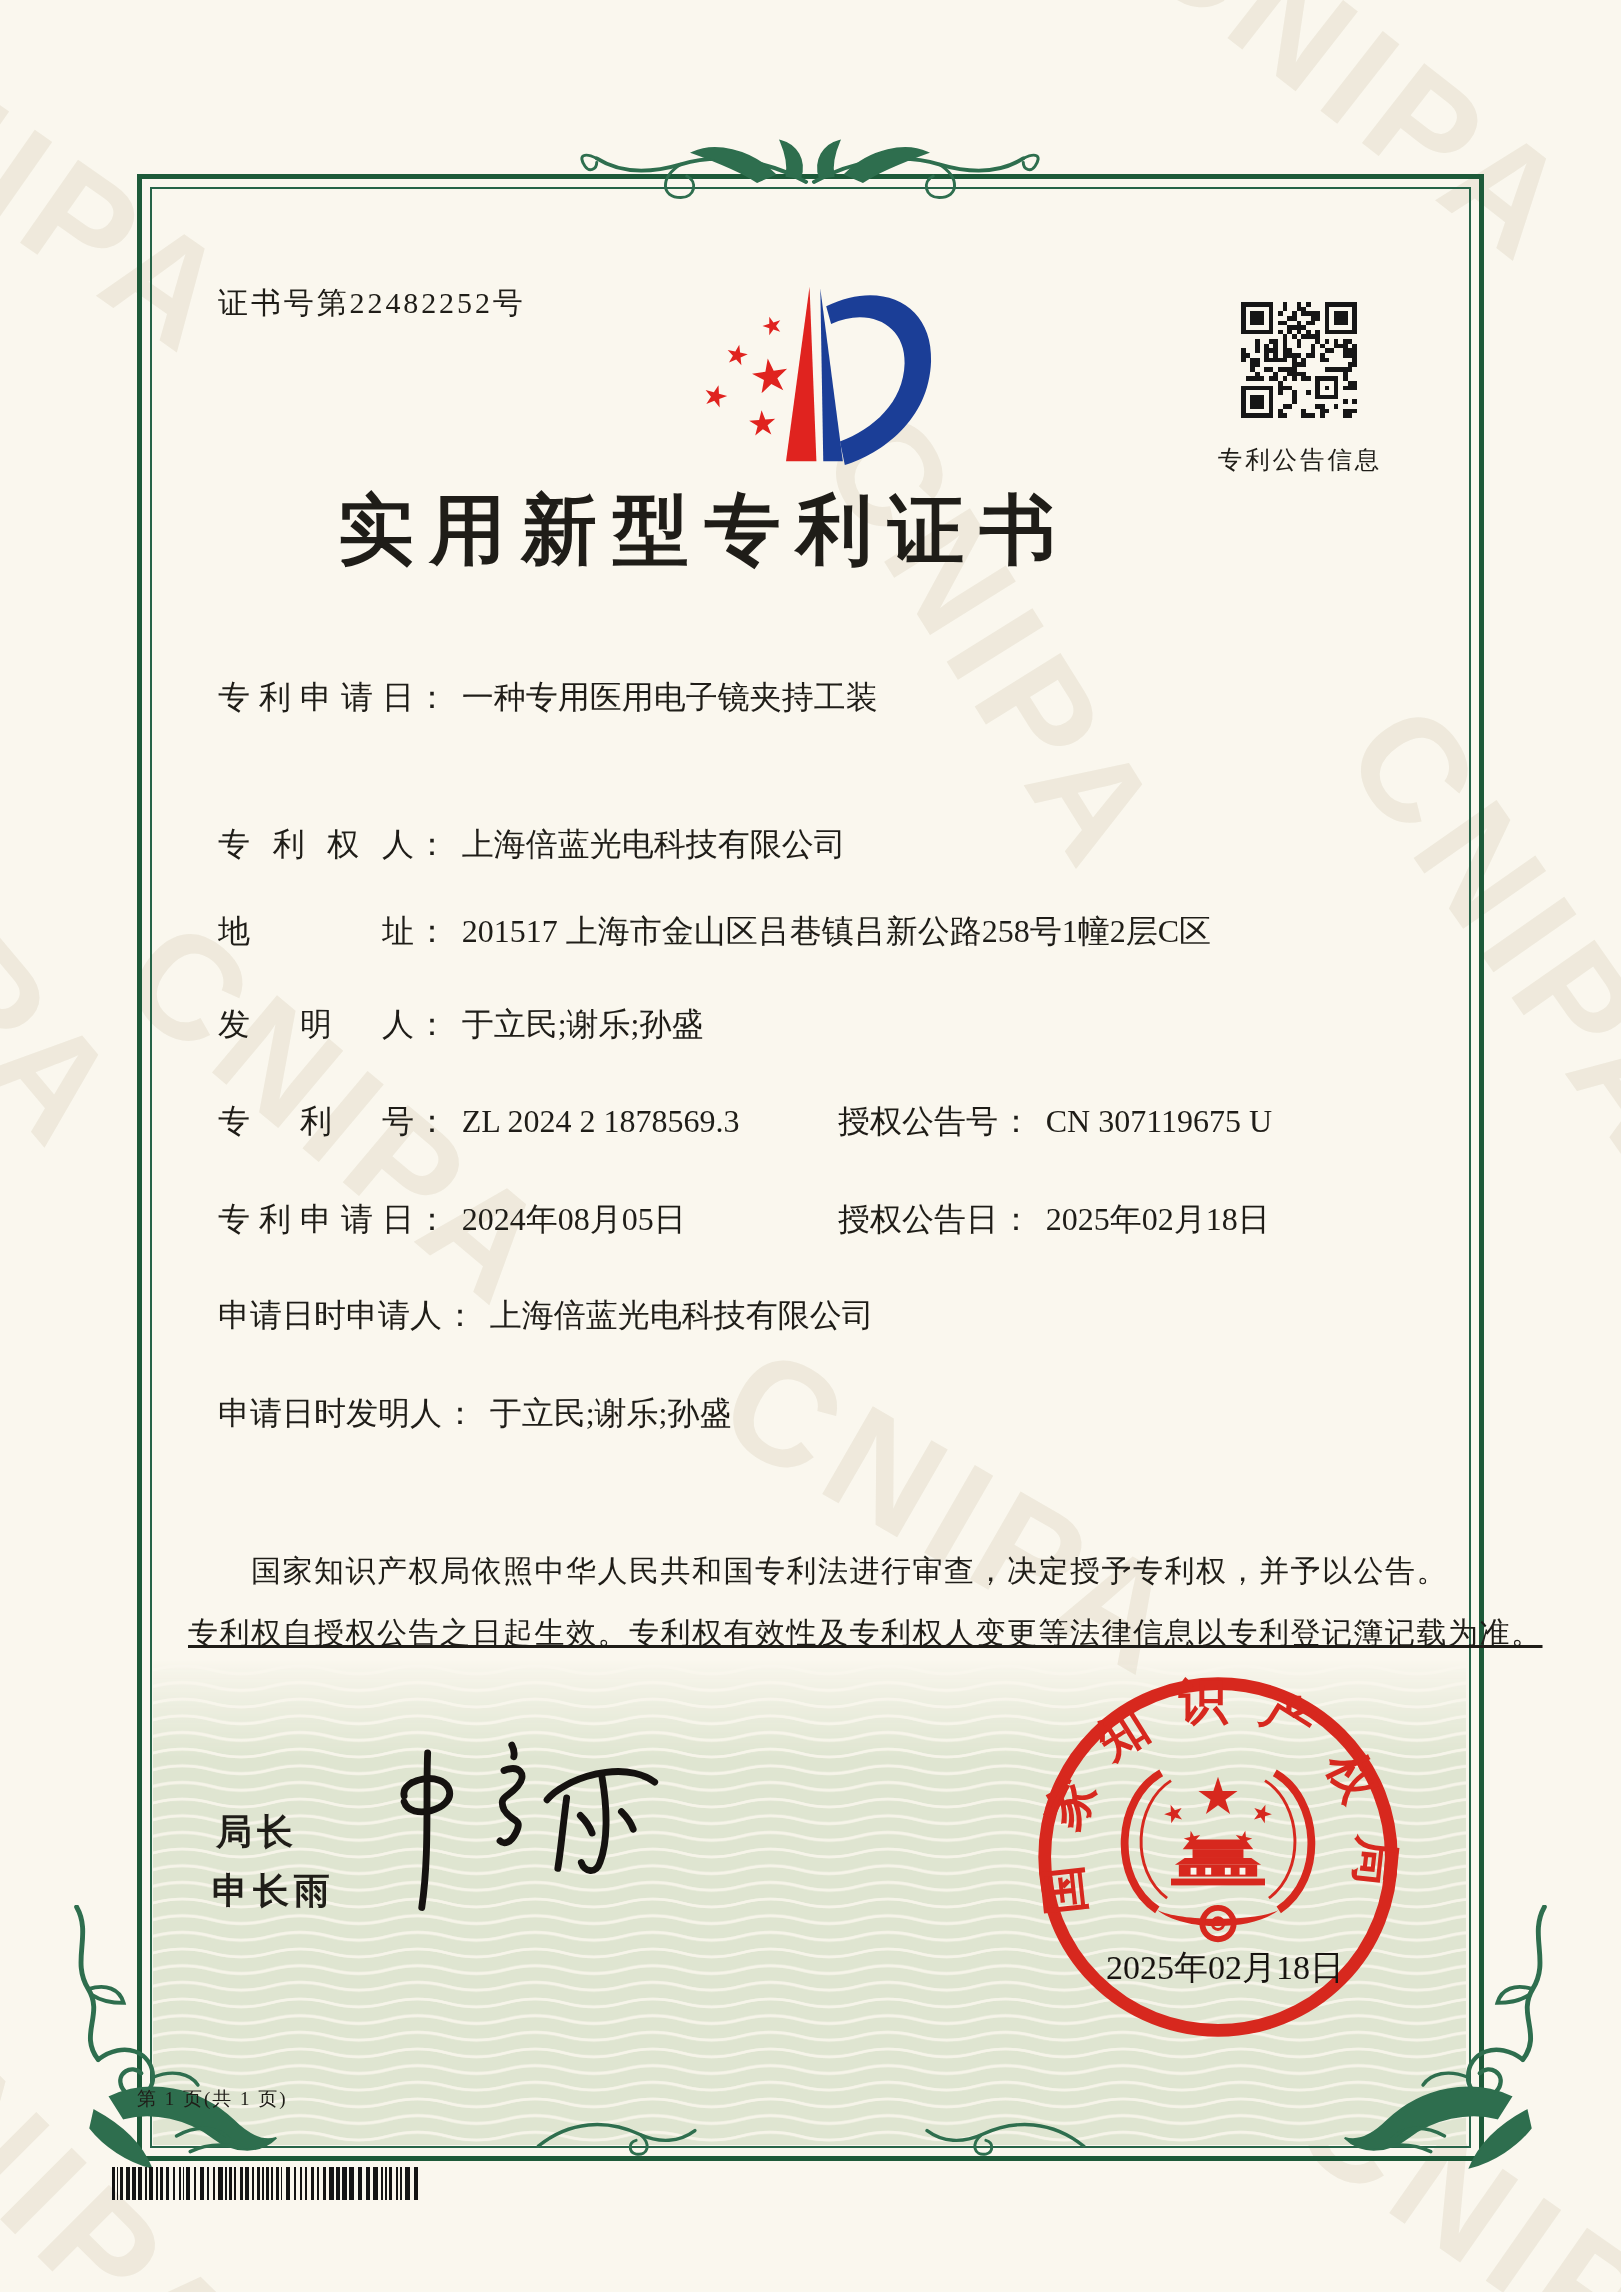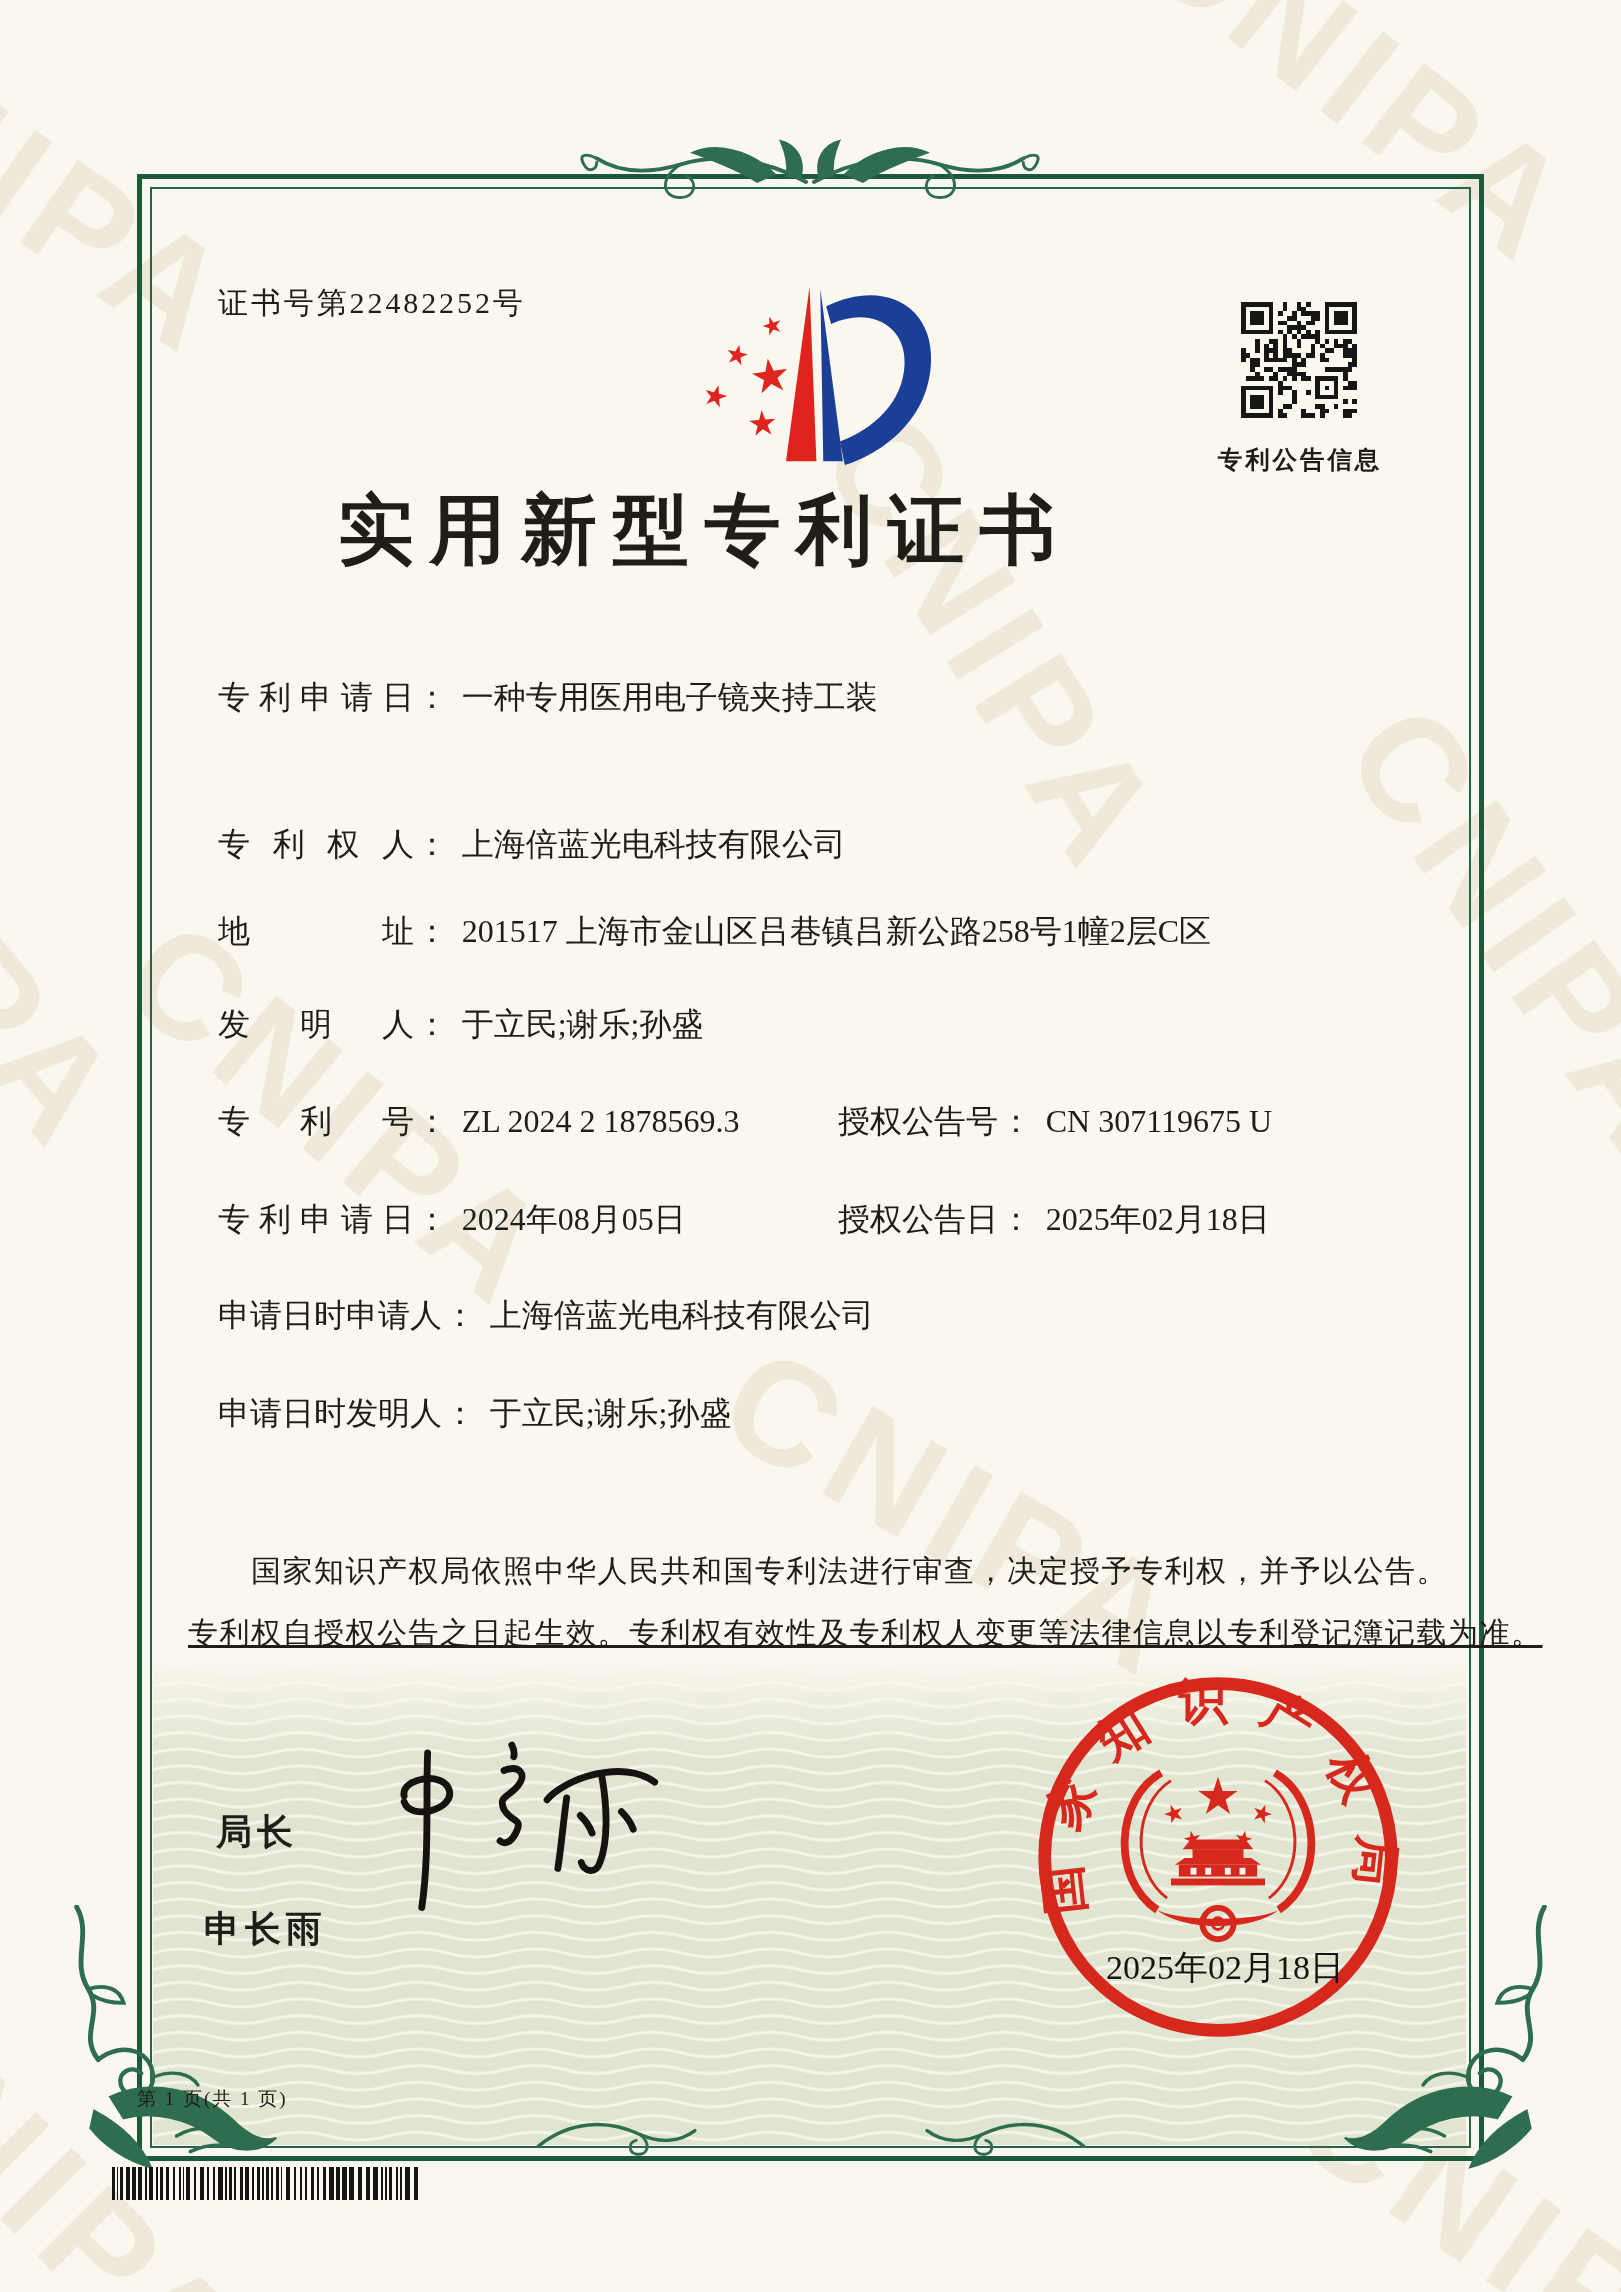--- a/index.html
+++ b/index.html
@@ -15,39 +15,39 @@
   .frame-inner{position:absolute;left:150px;top:187px;width:1321px;height:1961px;
       border:2px solid #266448;box-sizing:border-box;z-index:3;}
   .waves{position:absolute;left:153px;top:1660px;z-index:2;}
   .orn{position:absolute;z-index:4;}
   .mirror{transform:scaleX(-1);}
   
   .cert-no{position:absolute;left:218px;top:283px;font-size:30px;letter-spacing:2.9px;z-index:5;}
   .logo{position:absolute;left:686px;top:275px;z-index:5;}
   .qr{position:absolute;left:1241px;top:302px;z-index:5;}
   .qr-caption{position:absolute;left:1211px;top:443px;width:178px;text-align:center;
-      font-size:24.5px;letter-spacing:2.9px;z-index:5;font-weight:bold;}
+      font-size:24.5px;letter-spacing:2.9px;z-index:5;}
   .title{position:absolute;left:137px;top:480px;width:1135px;text-align:center;
       font-size:76px;font-weight:bold;letter-spacing:15.7px;z-index:5;white-space:nowrap;}
   .row{position:absolute;left:218px;font-size:32px;white-space:nowrap;z-index:5;}
   .row .lbl{display:inline-block;width:196px;text-align:justify;text-align-last:justify;vertical-align:top;}
   .row .lbl.lbl-wide{width:auto;text-align:left;text-align-last:auto;}
   .row .colon{padding-left:2px;}
   .row .val{padding-left:13.7px;}
   .row2{left:838px;}
   .row2 .lbl{width:auto;text-align:left;text-align-last:auto;}
   .statement{position:absolute;left:188px;top:1551px;width:1249px;font-size:30px;
       letter-spacing:1.5px;z-index:5;}
   .statement p{margin:0;white-space:nowrap;}
   .statement .l1{text-indent:2.1em;}
   .statement .l2{margin-top:20.6px;text-decoration:underline;}
   .sig-title{position:absolute;left:216px;top:1808px;font-size:36px;letter-spacing:4.9px;
       font-family:"Liberation Sans","DejaVu Sans",sans-serif;font-weight:600;z-index:5;}
-  .sig-name{position:absolute;left:204px;top:1867px;font-size:36px;letter-spacing:4.9px;
-      font-family:"Liberation Sans","DejaVu Sans",sans-serif;font-weight:600;z-index:5;margin-top:38px;}
+  .sig-name{position:absolute;left:212px;top:1867px;font-size:36px;letter-spacing:4.9px;
+      font-family:"Liberation Sans","DejaVu Sans",sans-serif;font-weight:600;z-index:5;}
   .signature{position:absolute;left:365px;top:1737px;z-index:5;}
   .seal{position:absolute;left:1030px;top:1669px;z-index:6;}
   .seal-date{position:absolute;left:1106px;top:1945px;width:235px;text-align:center;
       font-size:34px;color:#181411;z-index:7;white-space:nowrap;}
   .footer{position:absolute;left:137px;top:2086px;width:1347px;text-align:left;
       font-size:19px;letter-spacing:2px;z-index:5;}
   .barcode{position:absolute;left:110px;top:2167px;z-index:5;}
 </style>
 </head>
 <body>

